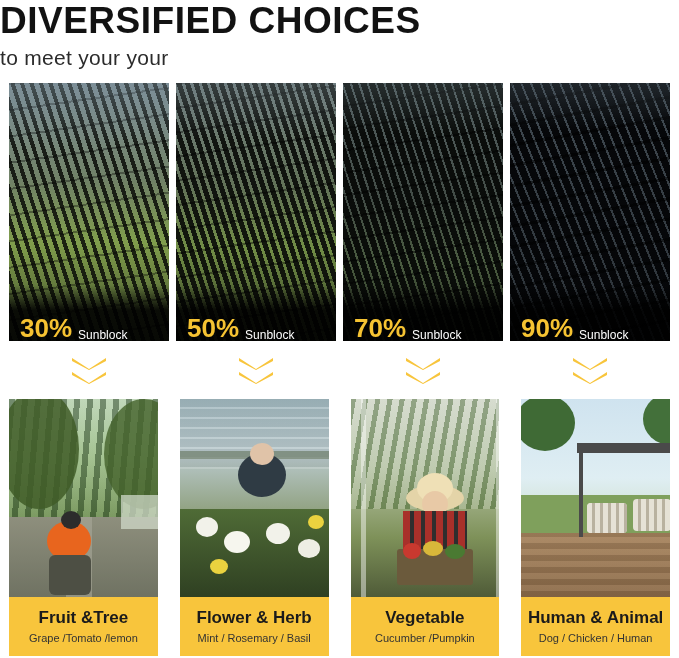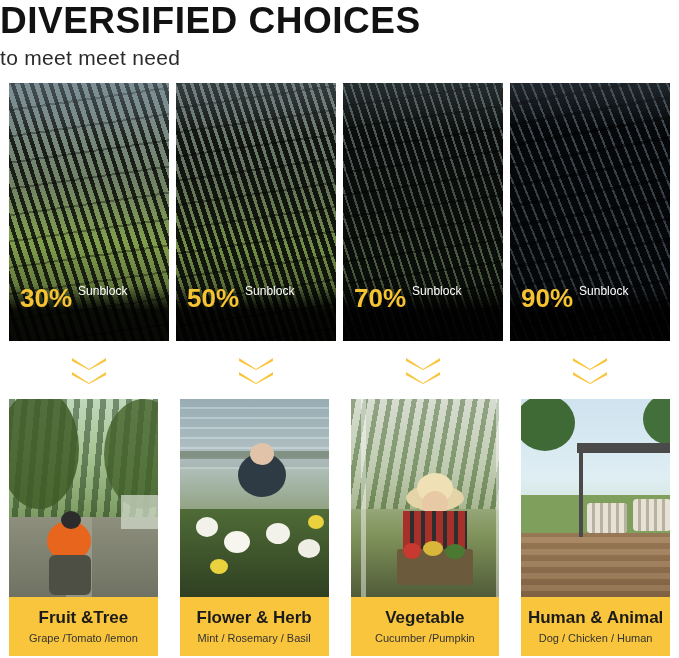--- a/index.html
+++ b/index.html
@@ -43,21 +43,21 @@
   }
   .mesh {
     position: absolute;
     inset: 0;
   }
   .mesh-label {
     position: absolute;
     left: 0; right: 0; bottom: 0;
     height: 56px;
     display: flex;
-    align-items: flex-start;
+    align-items: flex-end;
     gap: 6px;
     padding-left: 11px;
     background: linear-gradient(to top, rgba(0,0,0,0.88) 55%, rgba(0,0,0,0.0));
   }
   .pct {
     color: #f6c332;
     font-size: 26px;
     font-weight: bold;
     line-height: 1;
   }
@@ -135,21 +135,21 @@
   .blob { position:absolute; border-radius:50%; }
   .rect { position:absolute; }
 </style>
 </head>
 <body>
 
 <div class="page">
 
   <div class="header">
     <div class="title">DIVERSIFIED CHOICES</div>
-    <div class="subtitle">to meet meet need</div>
+    <div class="subtitle">to meet your your</div>
   </div>
 
   <div class="shade-row">
 
     <div class="shade-card">
       <div class="mesh">
         <div class="sky" style="background:linear-gradient(to bottom,#7d8e96 0%,#6d7f63 38%,#7d9b48 62%,#3d4a26 100%);"></div>
         <div class="rect" style="left:0;top:0;right:0;bottom:0;background:repeating-linear-gradient(72deg, rgba(10,12,8,0.85) 0px, rgba(10,12,8,0.85) 4px, rgba(255,255,255,0.02) 4px, rgba(255,255,255,0.02) 9px);"></div>
         <div class="rect" style="left:0;top:0;right:0;bottom:0;background:repeating-linear-gradient(172deg, rgba(0,0,0,0.35) 0px, rgba(0,0,0,0.35) 2px, rgba(255,255,255,0.0) 2px, rgba(255,255,255,0.0) 26px);"></div>
         <div class="rect" style="left:0;top:0;right:0;height:62px;background:linear-gradient(to bottom,rgba(120,140,150,0.45),rgba(0,0,0,0));"></div>

